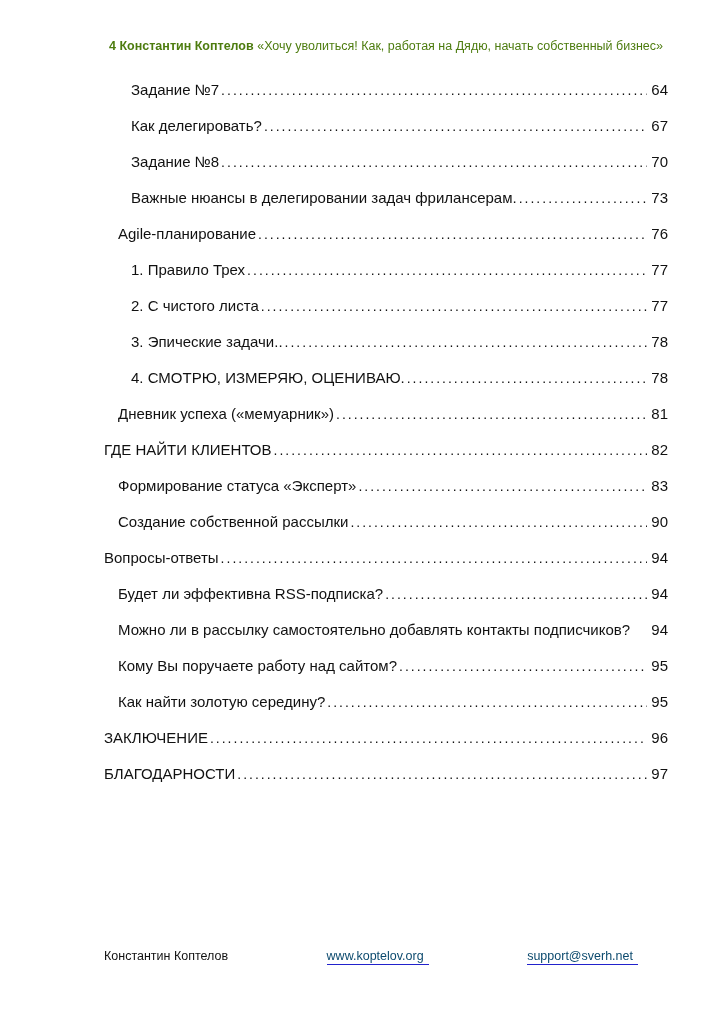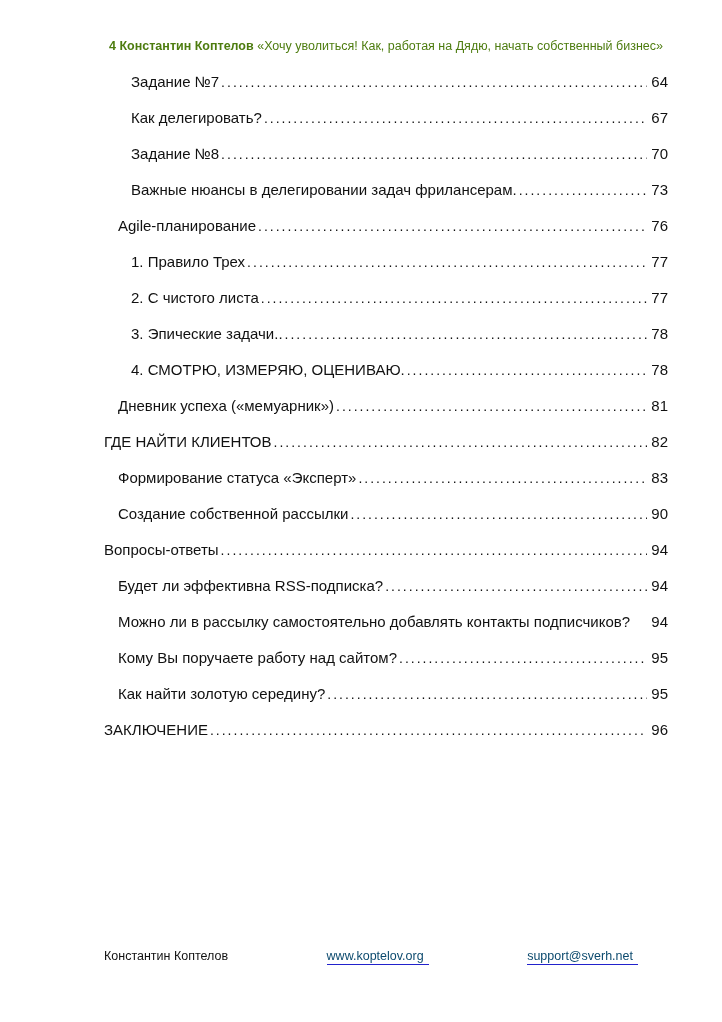--- a/index.html
+++ b/index.html
@@ -43,21 +43,21 @@
   .toc-row {
     display: flex;
     align-items: baseline;
     font-size: 15px;
     line-height: 18px;
     margin-bottom: 18px;
     white-space: nowrap;
   }
   .toc-row.lvl-1 { padding-left: 0; }
   .toc-row.lvl-2 { padding-left: 14px; }
-  .toc-row.lvl-3 { padding-left: 27px; }
+  .toc-row.lvl-3 { padding-left: 27px; margin-top: 8px; }
   .toc-label { flex: 0 0 auto; }
   .toc-leader {
     flex: 1 1 auto;
     min-width: 0;
     overflow: hidden;
     white-space: nowrap;
     margin: 0 4px 0 2px;
   }
   .toc-leader::after {
     content: "..................................................................................................................................................................................................";
@@ -182,20 +182,25 @@
       <div class="toc-row lvl-2">
       <span class="toc-label">Как найти золотую середину?</span>
       <span class="toc-leader"></span>
       <span class="toc-page">95</span>
     </div>
       <div class="toc-row lvl-1">
       <span class="toc-label">ЗАКЛЮЧЕНИЕ</span>
       <span class="toc-leader"></span>
       <span class="toc-page">96</span>
     </div>
+      <div class="toc-row lvl-1">
+      <span class="toc-label">БЛАГОДАРНОСТИ</span>
+      <span class="toc-leader"></span>
+      <span class="toc-page">97</span>
+    </div>
     </div>
 
   <div class="page-footer">
     <span>Константин Коптелов</span>
     <span class="footer-link">www.koptelov.org</span>
     <span class="footer-link">support@sverh.net</span>
   </div>
 
 </div>
 

